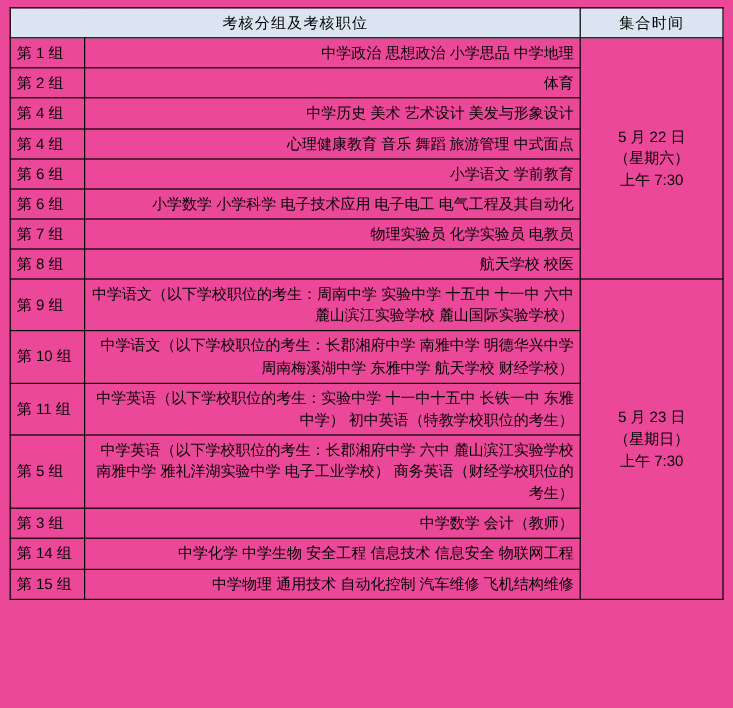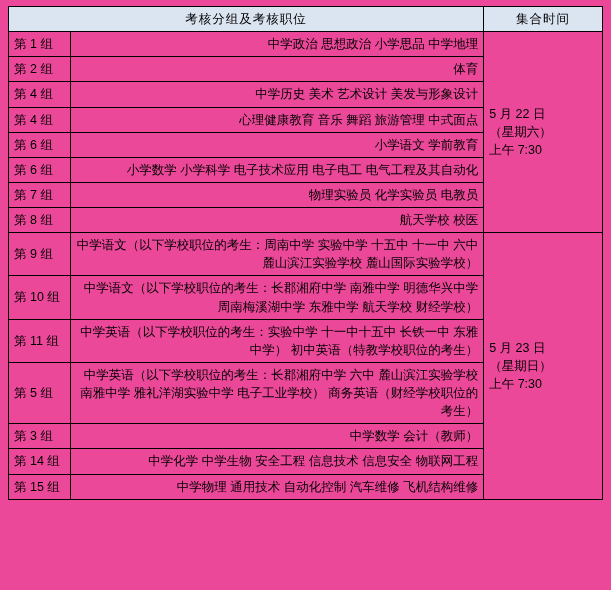--- a/index.html
+++ b/index.html
@@ -46,20 +46,21 @@
     font-weight: bold;
     font-size: 12.5px;
     white-space: nowrap;
   }
   .col-pos {
     width: 410px;
     text-align: right;
   }
   .col-time {
     width: 118px;
+    text-align: center;
     font-size: 13px;
     line-height: 1.85;
     vertical-align: middle;
     margin-top: 36px;
   }
   .time-cell div {
     white-space: nowrap;
   }
   .thick-top td {
     border-top: 2px solid #000000;

